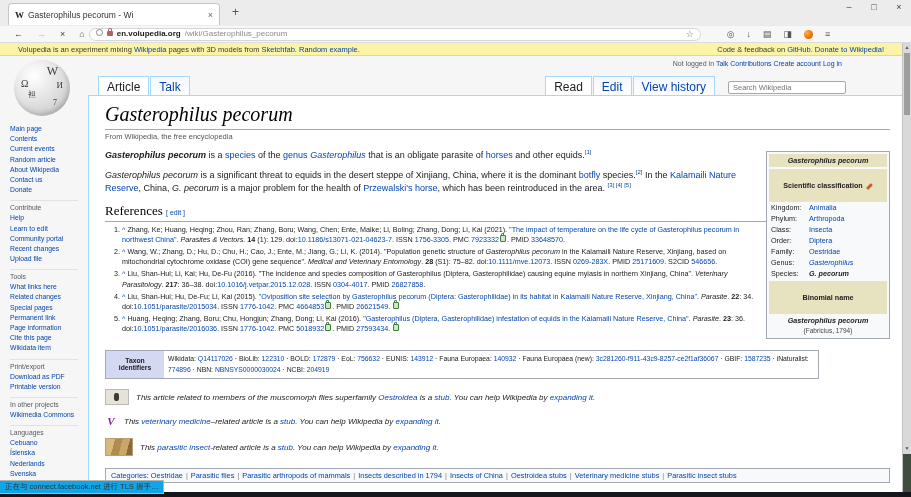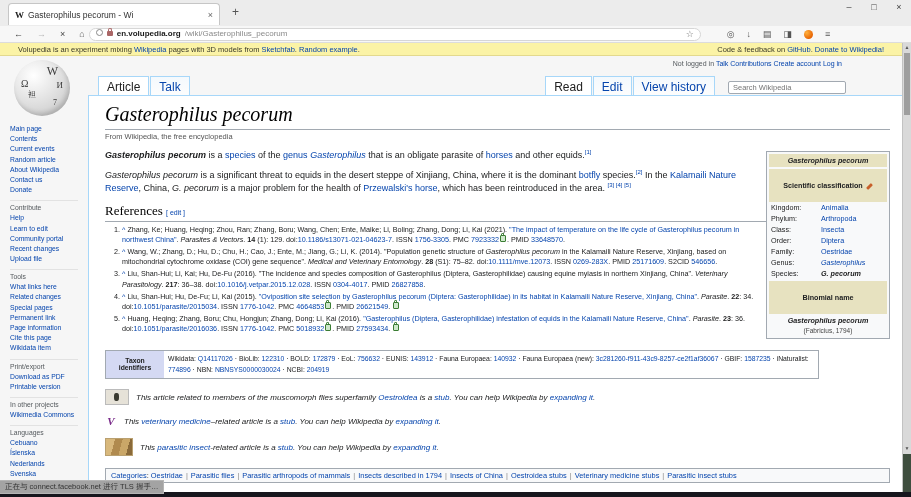--- a/index.html
+++ b/index.html
@@ -74,21 +74,21 @@
   .edit-lk{font-size:7px;color:#0645ad;font-family:"Liberation Sans",sans-serif;}
   ol.refs{margin:3px 0 16px;padding-left:17px;font-size:7.2px;line-height:1.4;}
   ol.refs li{margin-bottom:2px;}
 
   
   .taxobox{float:right;width:124px;margin:2px 0 6px 10px;border:1px solid #a2a9b1;background:#f8f9fa;font-size:7.2px;padding:2px;box-sizing:border-box;}
   .tbx-title{text-align:center;font-weight:bold;font-style:italic;background:#e7e2c0;padding:2px;}
   .tbx-header{text-align:center;font-weight:bold;background:#e7e2c0;padding:12px;margin-top:2px;}
   .pencil-icon{display:inline-block;width:7px;height:3px;background:#c8602a;transform:rotate(-45deg);margin-left:3px;border-radius:1px;}
   .tbx-row{display:flex;padding:1px 2px;}
-  .tbx-k{width:50px;color:#202122;}
+  .tbx-k{width:38px;color:#202122;}
   .tbx-v{flex:1;}
   .tbx-binomial{text-align:center;font-weight:bold;font-style:italic;padding:2px;}
   .tbx-authority{text-align:center;font-size:6.5px;color:#444;padding-bottom:2px;}
 
   
   .taxonbar{clear:left;display:flex;border:1px solid #a2a9b1;margin-top:8px;font-size:6.8px;background:#f8f9fa;width:91%;box-sizing:border-box;}
   .tb-label{width:58px;background:#d4d9f3;display:flex;align-items:center;justify-content:center;text-align:center;font-weight:bold;color:#202122;padding:3px;box-sizing:border-box;flex:none;}
   .tb-vals{padding:2px 4px;line-height:1.7;background:#fff;}
   .tb-k{color:#202122;}
   .tb-item:last-child .tb-sep{display:none;}
@@ -109,21 +109,21 @@
   .footer{margin-top:12px;font-size:7.2px;line-height:1.7;color:#202122;}
 
   
   .scrollbar{position:absolute;top:43px;right:0;width:9px;bottom:5px;background:#d9d9d9;border-left:1px solid #c2c2c2;box-sizing:border-box;}
   .sb-arrow{display:block;text-align:center;font-size:5px;color:#555;line-height:8px;height:8px;}
   .sb-thumb{position:absolute;top:10px;left:1px;right:1px;height:62px;background:#9e9e9e;}
   .sb-bottom{position:absolute;bottom:0;left:0;right:0;height:38px;background:#3f4e3f;}
   .sb-arrow.down{position:absolute;bottom:40px;left:0;right:0;}
 
   
-  .statusbar{position:absolute;left:0;bottom:3px;height:12px;background:#a3a3a3;border:1px solid #b5b5b5;border-left:none;font-size:7.5px;color:#333;display:flex;align-items:center;padding:0 5px;z-index:5;}
+  .statusbar{position:absolute;left:0;bottom:3px;height:12px;background:#0ea5e9;border:1px solid #b5b5b5;border-left:none;font-size:7.5px;color:#333;display:flex;align-items:center;padding:0 5px;z-index:5;}
   .bottombar{position:absolute;left:0;right:0;bottom:0;height:5px;background:#16161d;}
 </style>
 </head>
 <body>
 
 <div class="screen">
 
   <div class="tabbar">
     <div class="tab">
       <span class="favicon">W</span>

